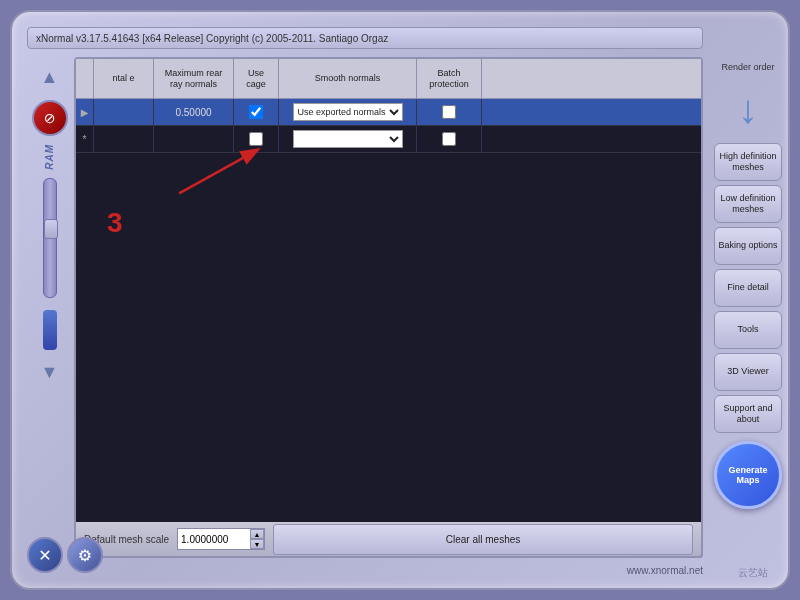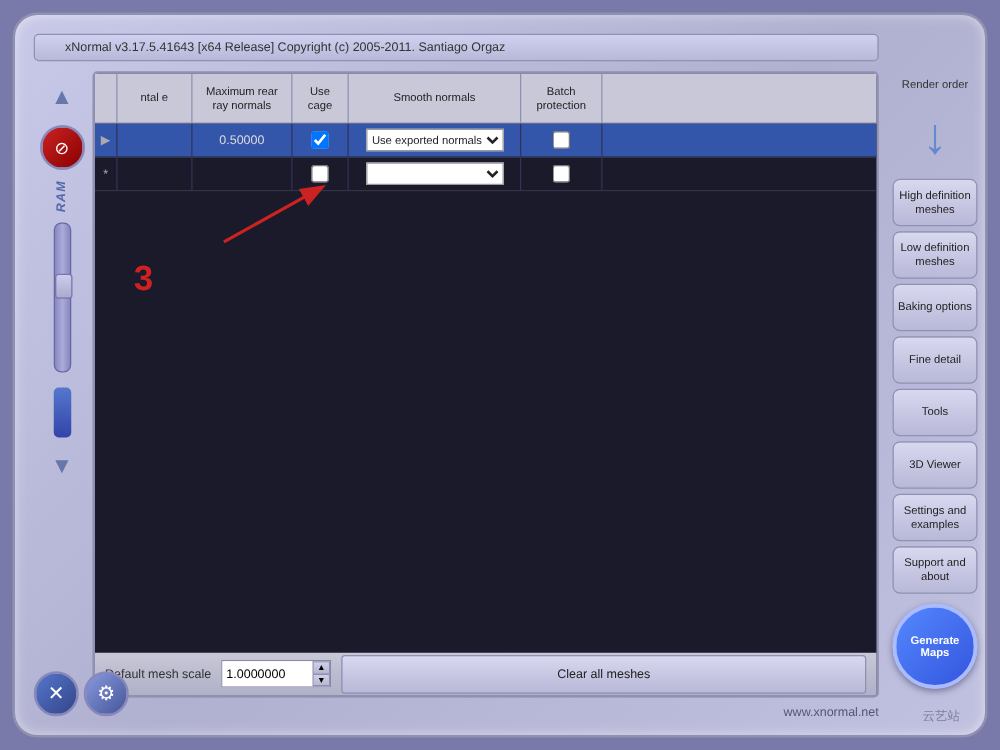--- a/index.html
+++ b/index.html
@@ -46,21 +46,21 @@
       position: absolute;
       top: 15px;
       left: 15px;
       right: 85px;
       height: 22px;
       background: linear-gradient(to bottom, #d0d0f0, #b8b8d8);
       border: 1px solid #9090b0;
       border-radius: 4px;
       display: flex;
       align-items: center;
-      padding: 0 24px;
+      padding: 0 8px;
       font-size: 10px;
       color: #333;
     }
 
     
     .left-sidebar {
       position: absolute;
       top: 50px;
       left: 15px;
       width: 45px;
@@ -576,21 +576,20 @@
 
   <div class="right-sidebar">
     <div class="render-order-label">Render order</div>
     <div class="render-order-arrow">↓</div>
     <button class="right-btn">High definition meshes</button>
     <button class="right-btn">Low definition meshes</button>
     <button class="right-btn">Baking options</button>
     <button class="right-btn">Fine detail</button>
     <button class="right-btn">Tools</button>
     <button class="right-btn">3D Viewer</button>
-    <button class="right-btn">Settings and examples</button>
     <button class="right-btn">Support and about</button>
     <button class="generate-btn">Generate Maps</button>
   </div>
 
   <div class="bottom-left-icons">
     <div class="bottom-icon-circle">✕</div>
     <div class="bottom-icon-circle" style="background:linear-gradient(135deg,#8899dd,#445599);">⚙</div>
   </div>
 
   <div class="watermark">云艺站</div>

